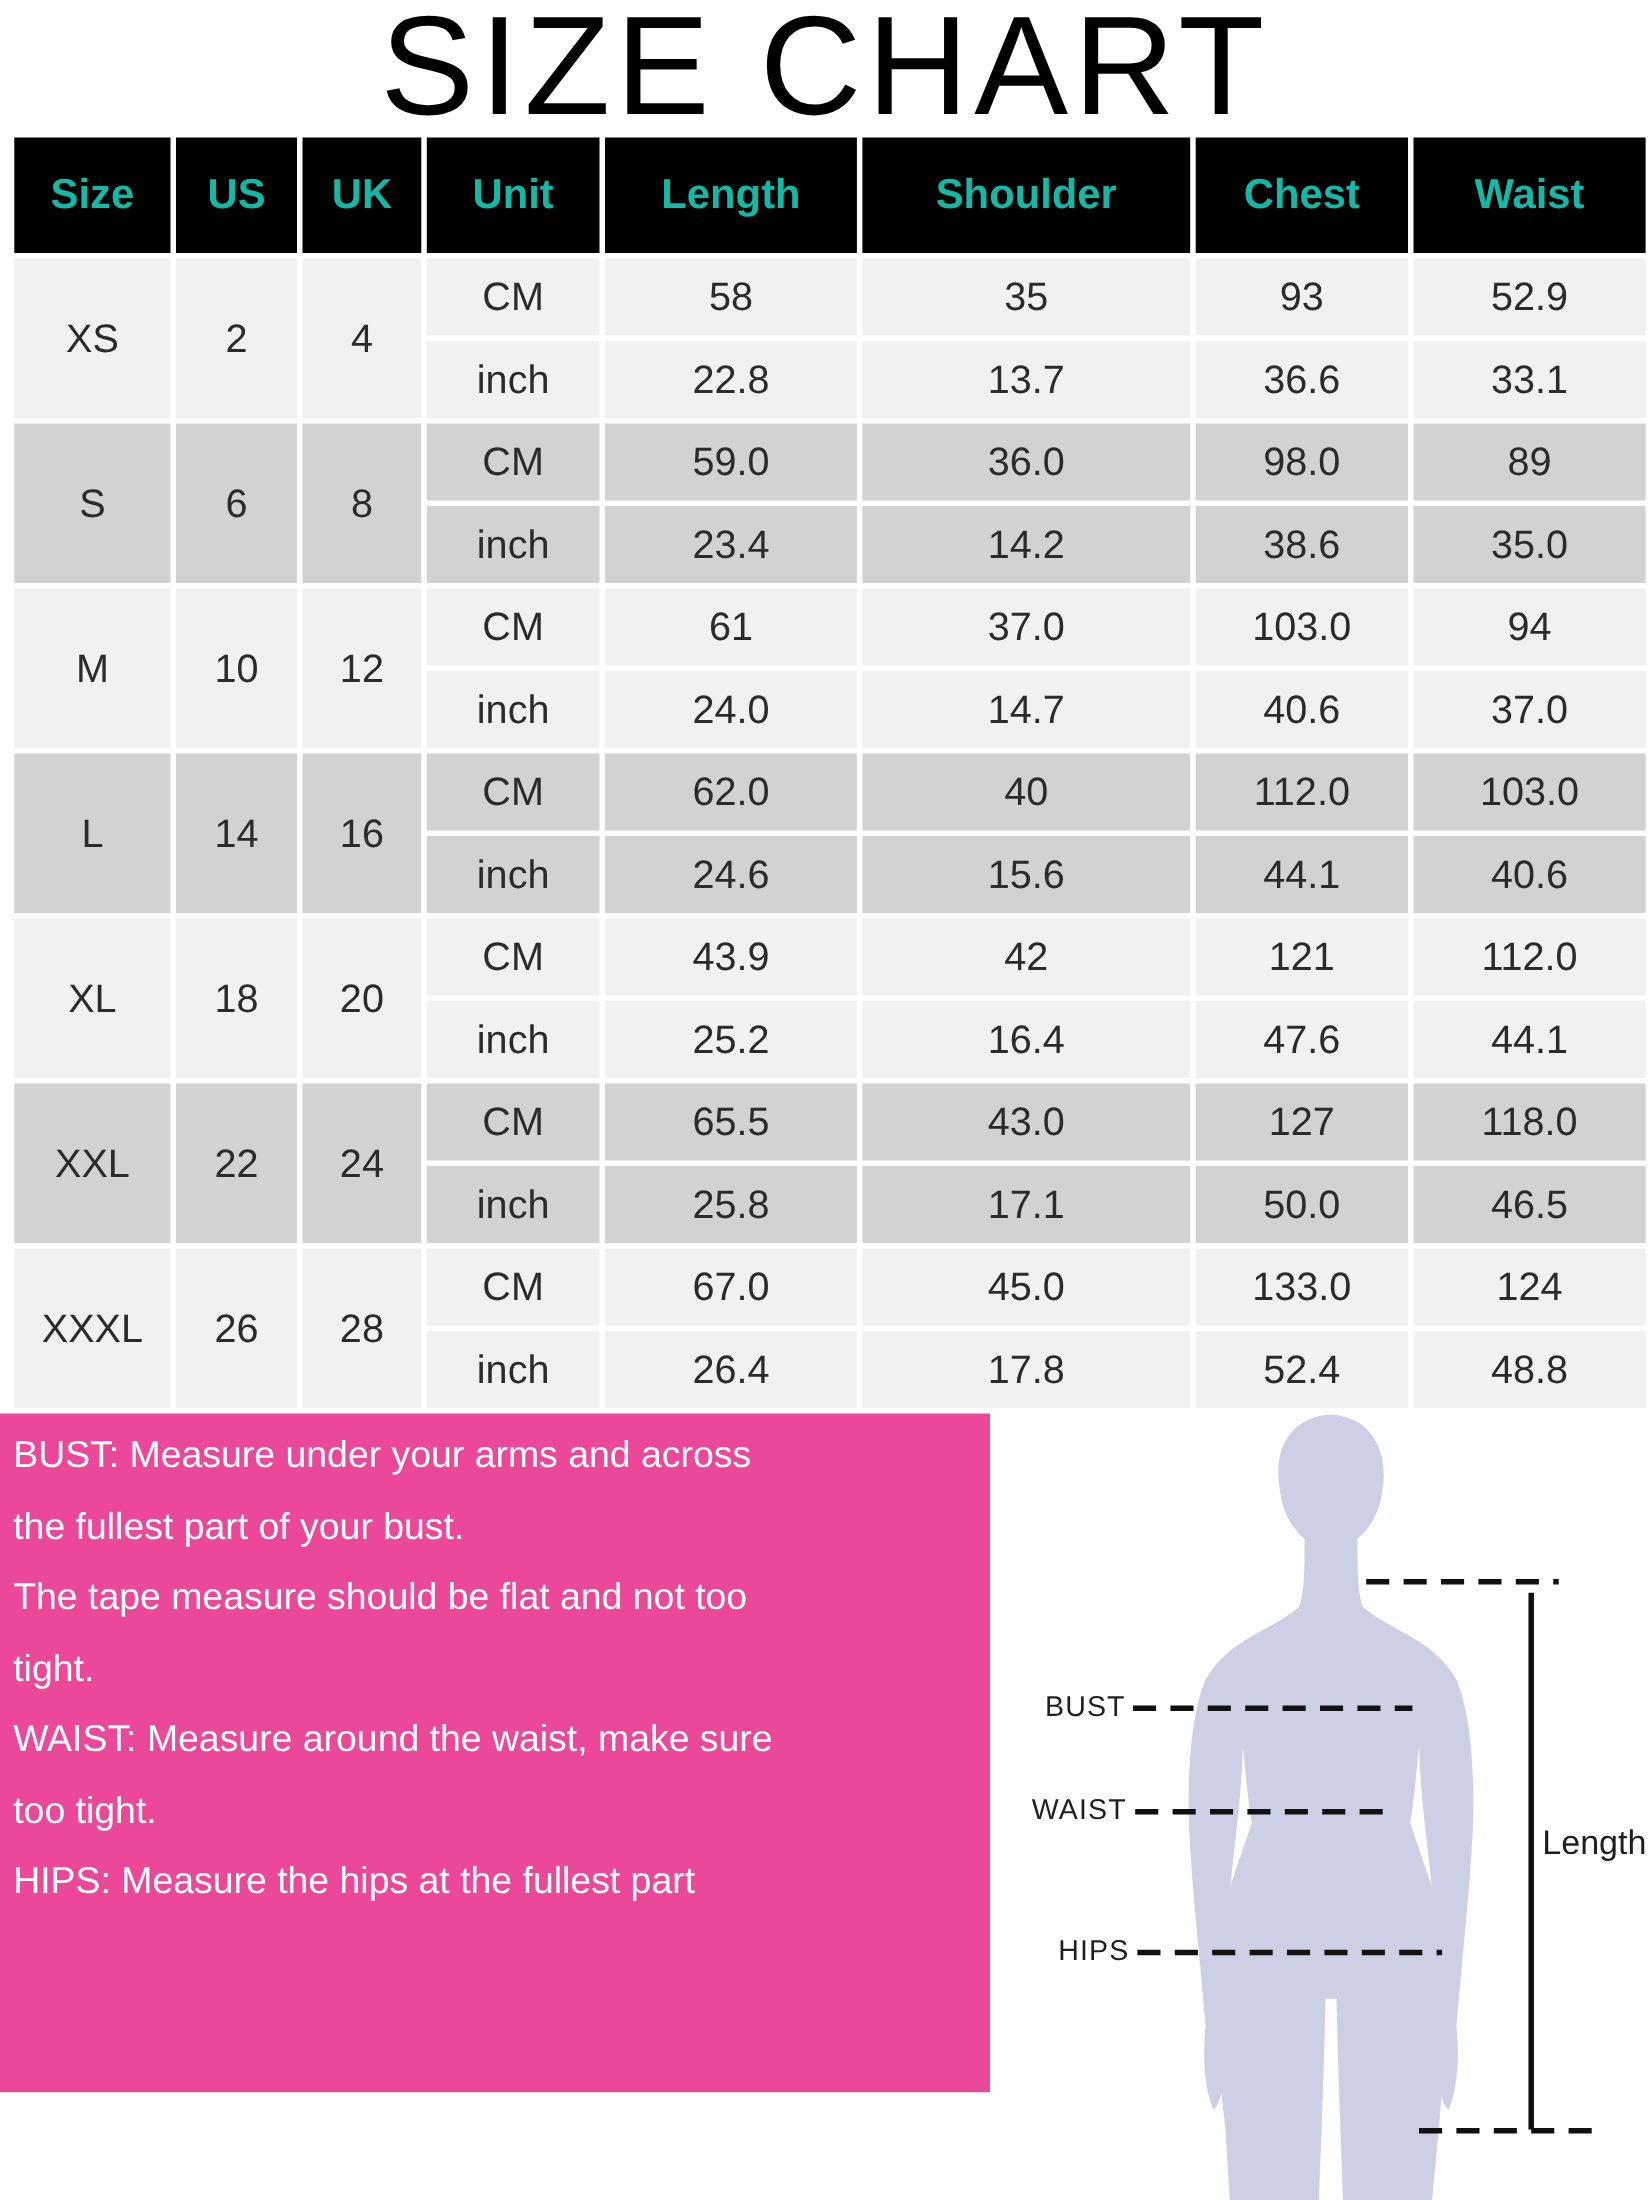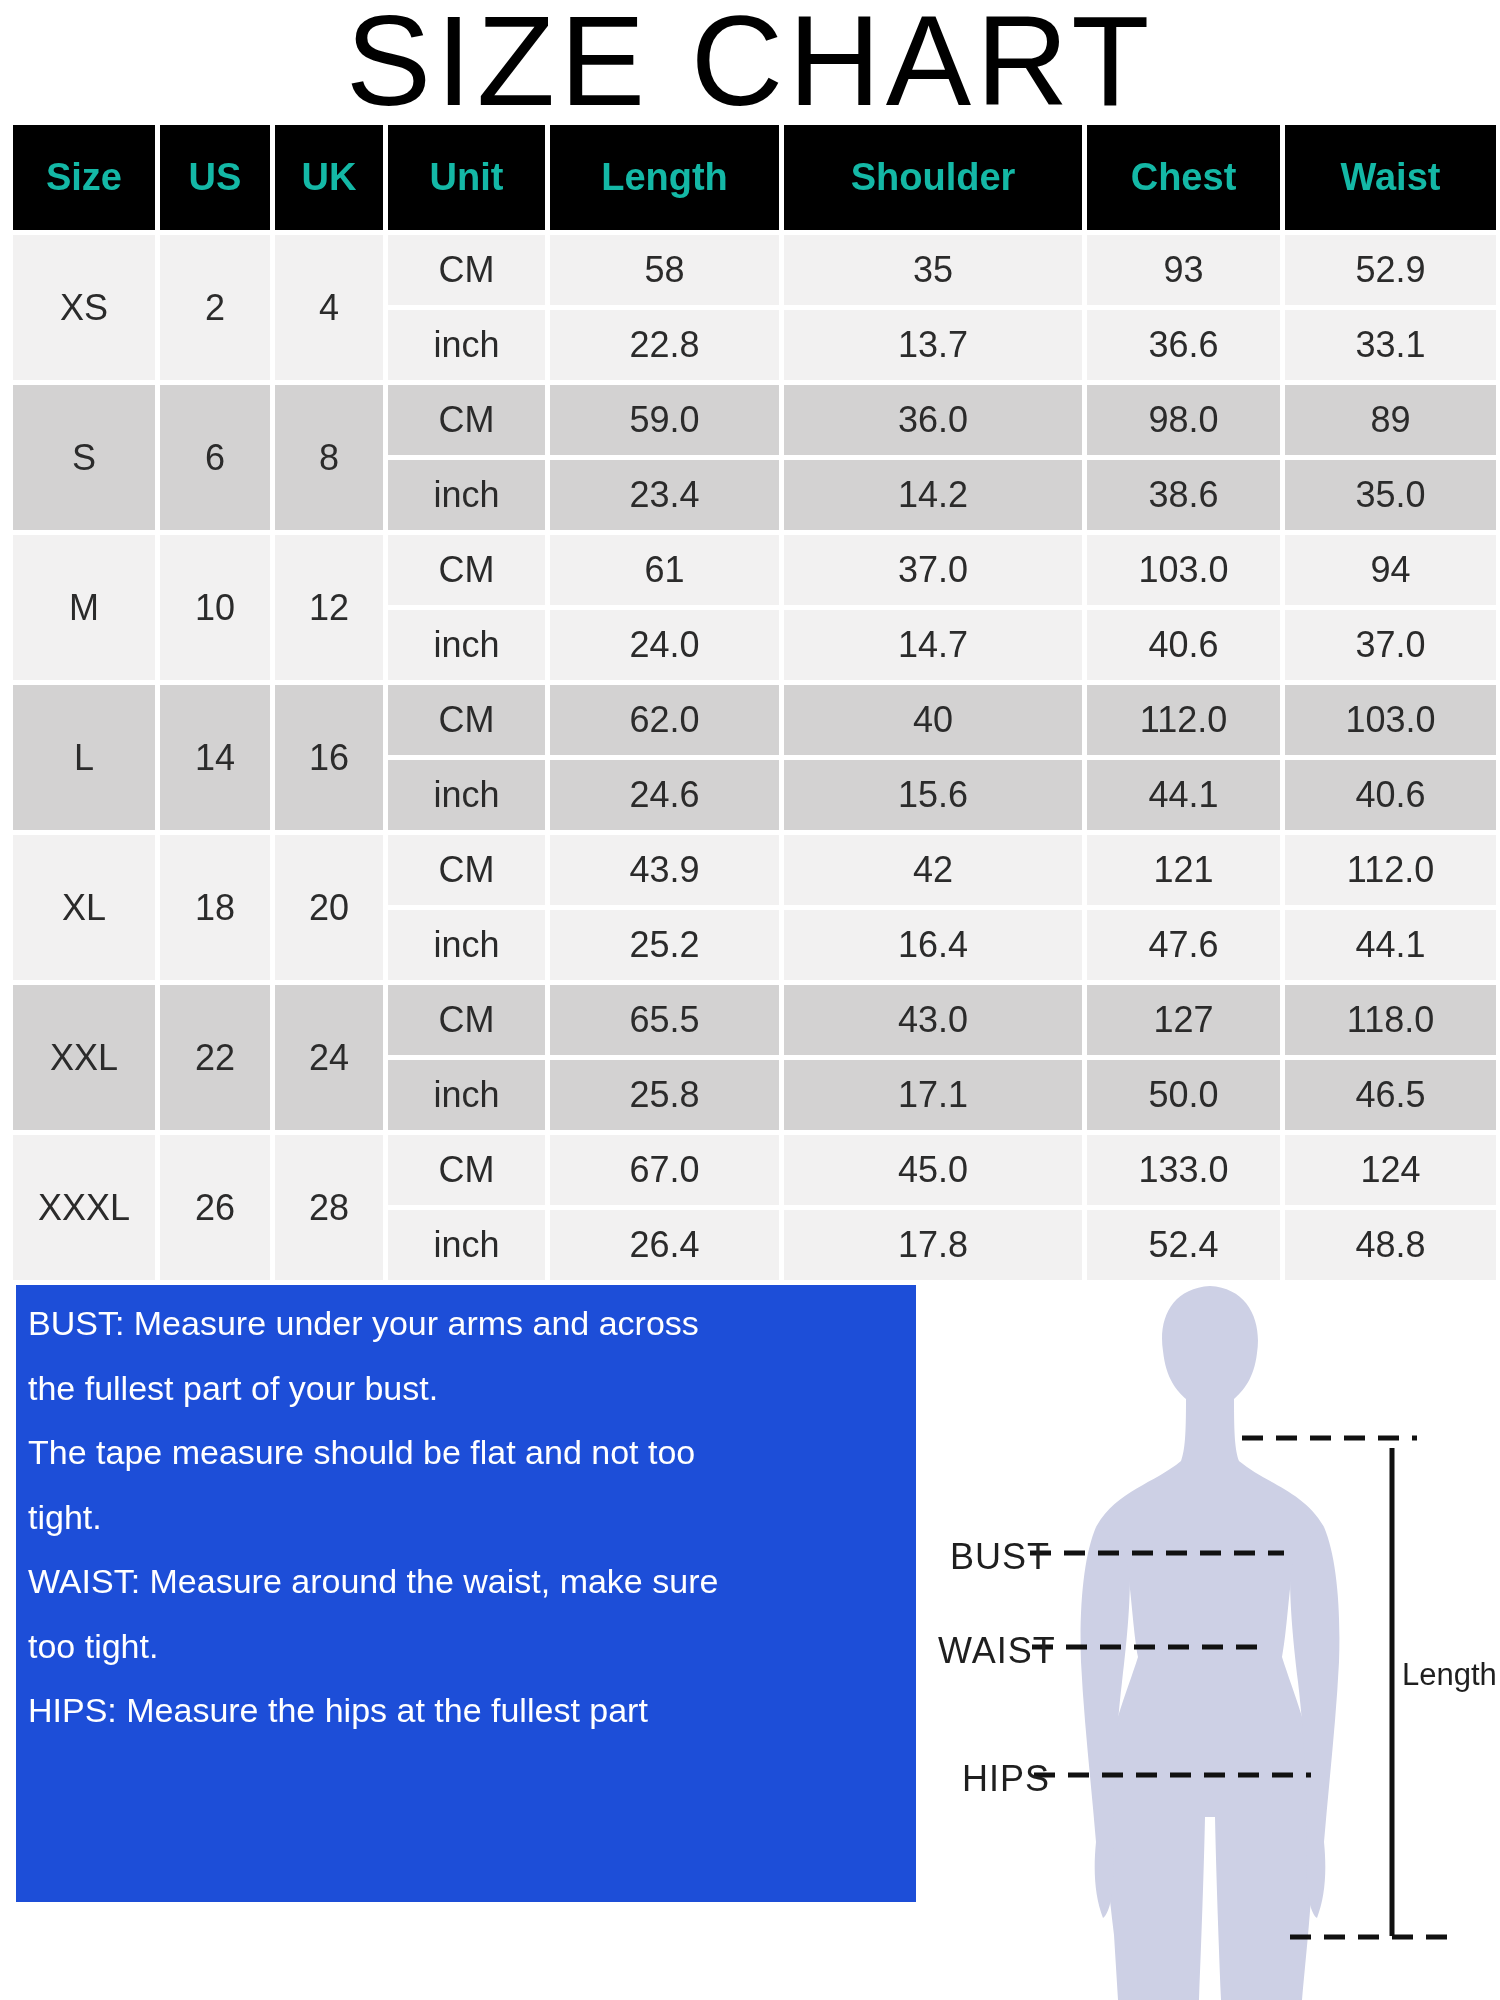--- a/index.html
+++ b/index.html
@@ -55,42 +55,42 @@
   tr.dark td{background:#d3d2d2;}
 
   
   .bottom{
     position:absolute;
     left:0;top:1285px;
     width:1500px;height:715px;
   }
   .instructions{
     position:absolute;
-    left:16px;top:0;
+    left:0;top:0;
     width:900px;height:617px;
-    background:#1d4ed8;
+    background:#ec4899;
     color:#ffffff;
     box-sizing:border-box;
     padding:6px 10px 0 12px;
   }
   .instructions .line{
     font-size:34px;
     line-height:64.5px;
     white-space:nowrap;
   }
 
   .diagram{
     position:absolute;
     left:850px;top:0;
     width:650px;height:715px;
   }
   .diagram svg{position:absolute;left:0;top:0;}
   .diag-label{
     position:absolute;
-    font-size:36px;
+    font-size:26px;
     color:#1f1f1f;
     letter-spacing:1px;
     white-space:nowrap;
   }
   .lbl-bust{left:100px;top:251px;}
   .lbl-waist{left:88px;top:345px;}
   .lbl-hips{left:112px;top:473px;}
   .lbl-length{left:552px;top:372px;font-size:31px;letter-spacing:0;}
 </style>
 </head>

